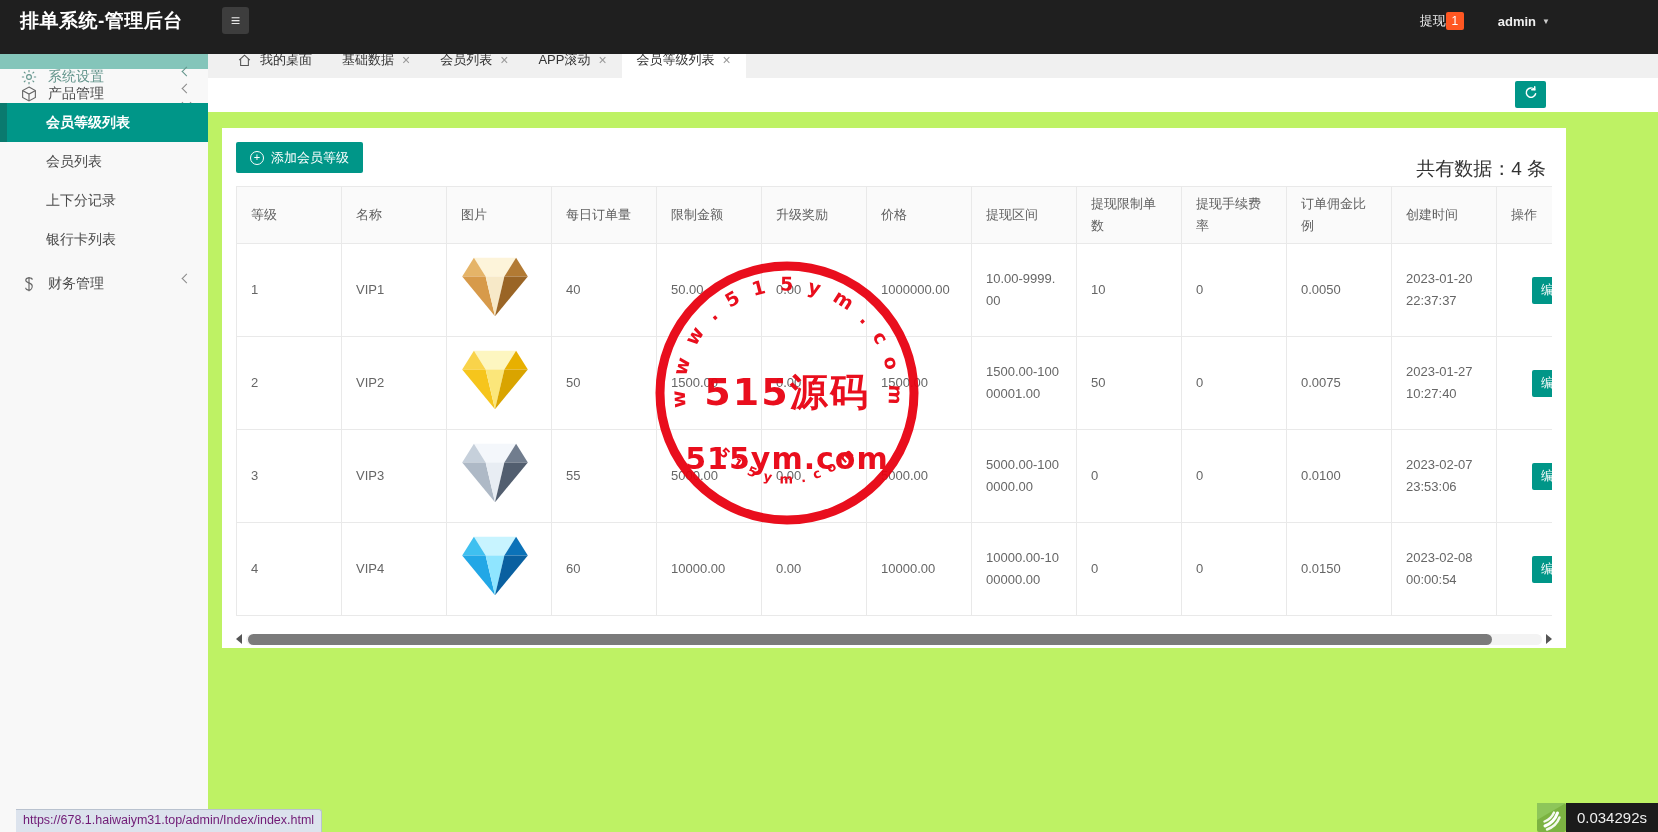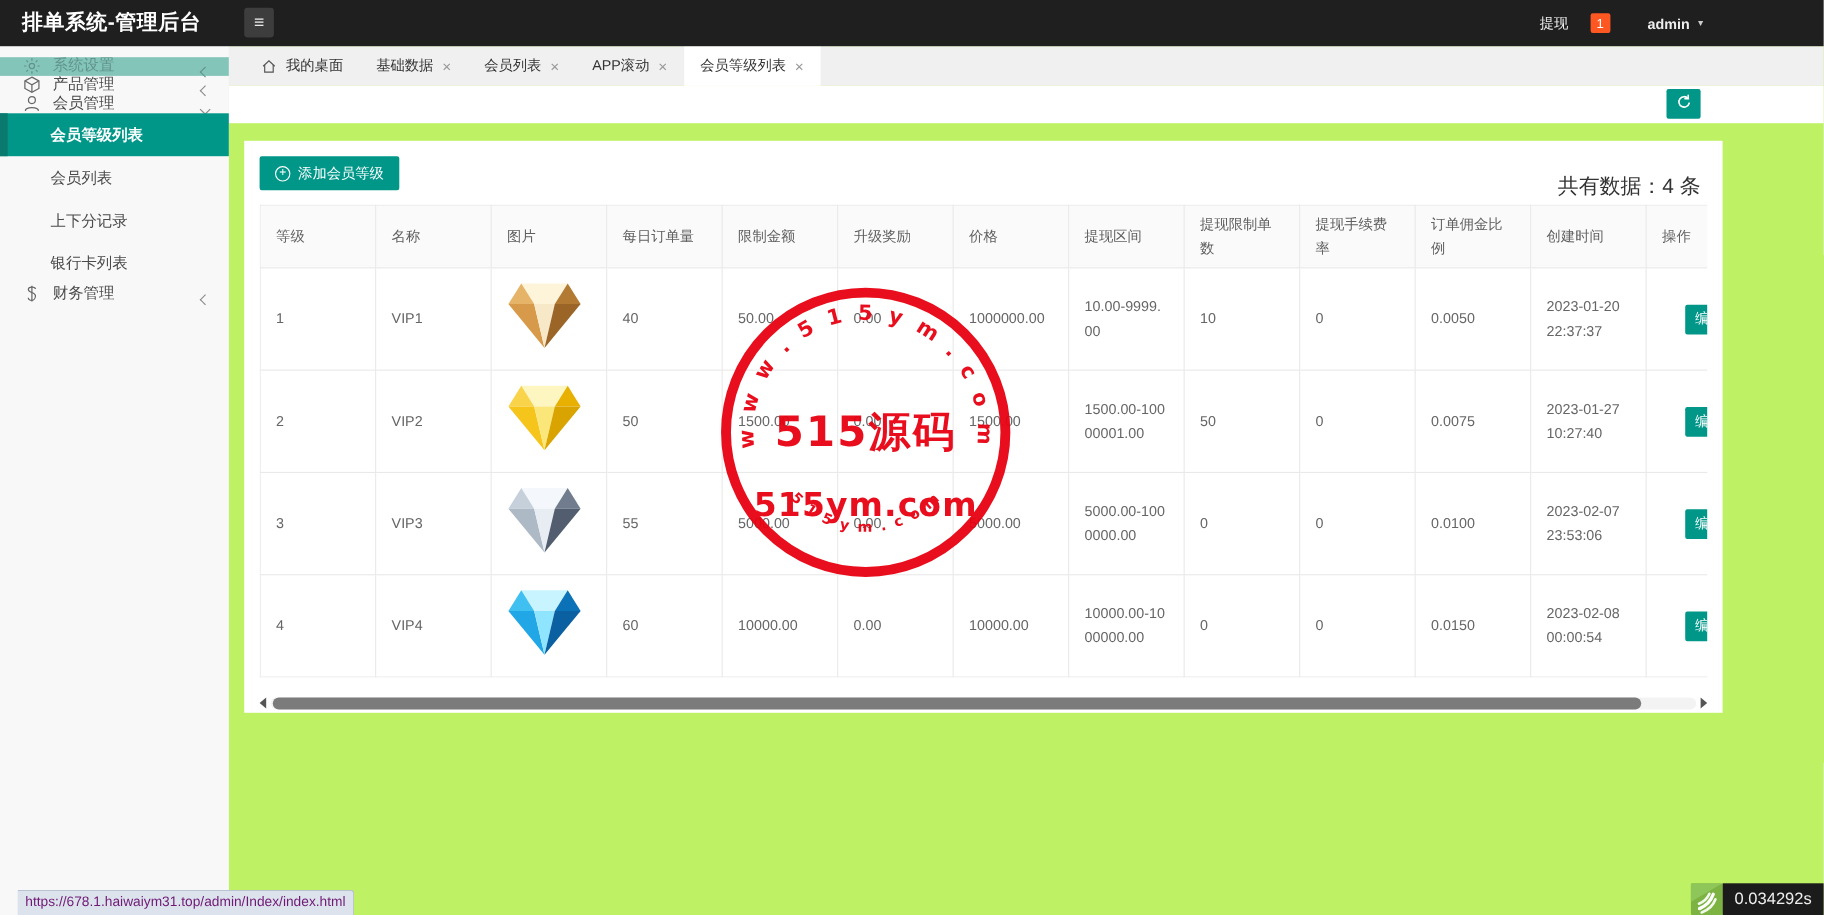--- a/index.html
+++ b/index.html
@@ -1,31 +1,31 @@
 <!DOCTYPE html>
 <html><head>
 <meta charset="utf-8">
 <style>
   * { margin:0; padding:0; box-sizing:border-box; }
   html,body { width:1658px; height:832px; overflow:hidden; }
   body { font-family:"Liberation Sans","DejaVu Sans",sans-serif; background:#efefef; position:relative; font-size:13px; color:#666; }
 
   
-  .header { position:absolute; left:0; top:0; width:1658px; height:42px; background:#1f1f1f; z-index:30; }
+  .header { position:absolute; left:0; top:0; width:1658px; height:54px; background:#1f1f1f; z-index:30; }
   .app-title { position:absolute; left:20px; top:0; line-height:42px; color:#fff; font-size:19px; font-weight:bold; letter-spacing:0.5px; }
   .burger { position:absolute; left:222px; top:7px; width:27px; height:27px; background:#3d3d3d; border:none; border-radius:3px; color:#e8e8e8; font-size:16px; line-height:27px; text-align:center; cursor:pointer; }
   .header-right { position:absolute; right:108px; top:0; height:42px; display:flex; align-items:center; gap:34px; }
-  .withdraw { color:#eee; display:flex; align-items:flex-start; gap:20px; cursor:pointer; }
+  .withdraw { color:#eee; display:flex; align-items:flex-start; gap:0; cursor:pointer; }
   .badge { background:#ff5722; color:#fff; font-size:12px; min-width:18px; height:18px; line-height:18px; text-align:center; border-radius:2px; padding:0 4px; }
   .user { color:#eee; display:flex; align-items:center; gap:6px; cursor:pointer; font-weight:bold; }
   .user .caret { font-size:8px; color:#ccc; }
 
   
   .sidebar { position:absolute; left:0; top:42px; width:208px; bottom:0; background:#f8f8f8; z-index:20; padding-top:10px; }
-  .s-item { position:relative; height:17px; display:flex; align-items:flex-end; padding:16px 18px 0 20px; color:#4a4a4a; font-size:14px; cursor:pointer; }
+  .s-item { position:relative; height:17px; display:flex; align-items:flex-start; padding:16px 18px 0 20px; color:#4a4a4a; font-size:14px; cursor:pointer; }
   .s-item .s-icon { width:18px; height:18px; margin-right:10px; color:#666; display:inline-flex; }
   .s-item .s-icon svg { width:18px; height:18px; }
   .s-item .s-label { flex:1; }
   .chev { width:7px; height:7px; border-left:1.5px solid #8a8a8a; border-bottom:1.5px solid #8a8a8a; display:inline-block; }
   .chev.left { transform:rotate(45deg); }
   .chev.down { transform:rotate(-45deg); margin-top:-3px; }
   .s-item.highlight { background:#84c5ba; color:#62948b; }
   .s-item.highlight .s-icon, .s-item.highlight .chev { color:#62948b; border-color:#62948b; }
   .s-sub { height:39px; display:flex; align-items:center; padding-left:46px; color:#4a4a4a; font-size:14px; cursor:pointer; position:relative; }
   .s-sub.active { background:#009688; color:#fff; font-weight:bold; }

